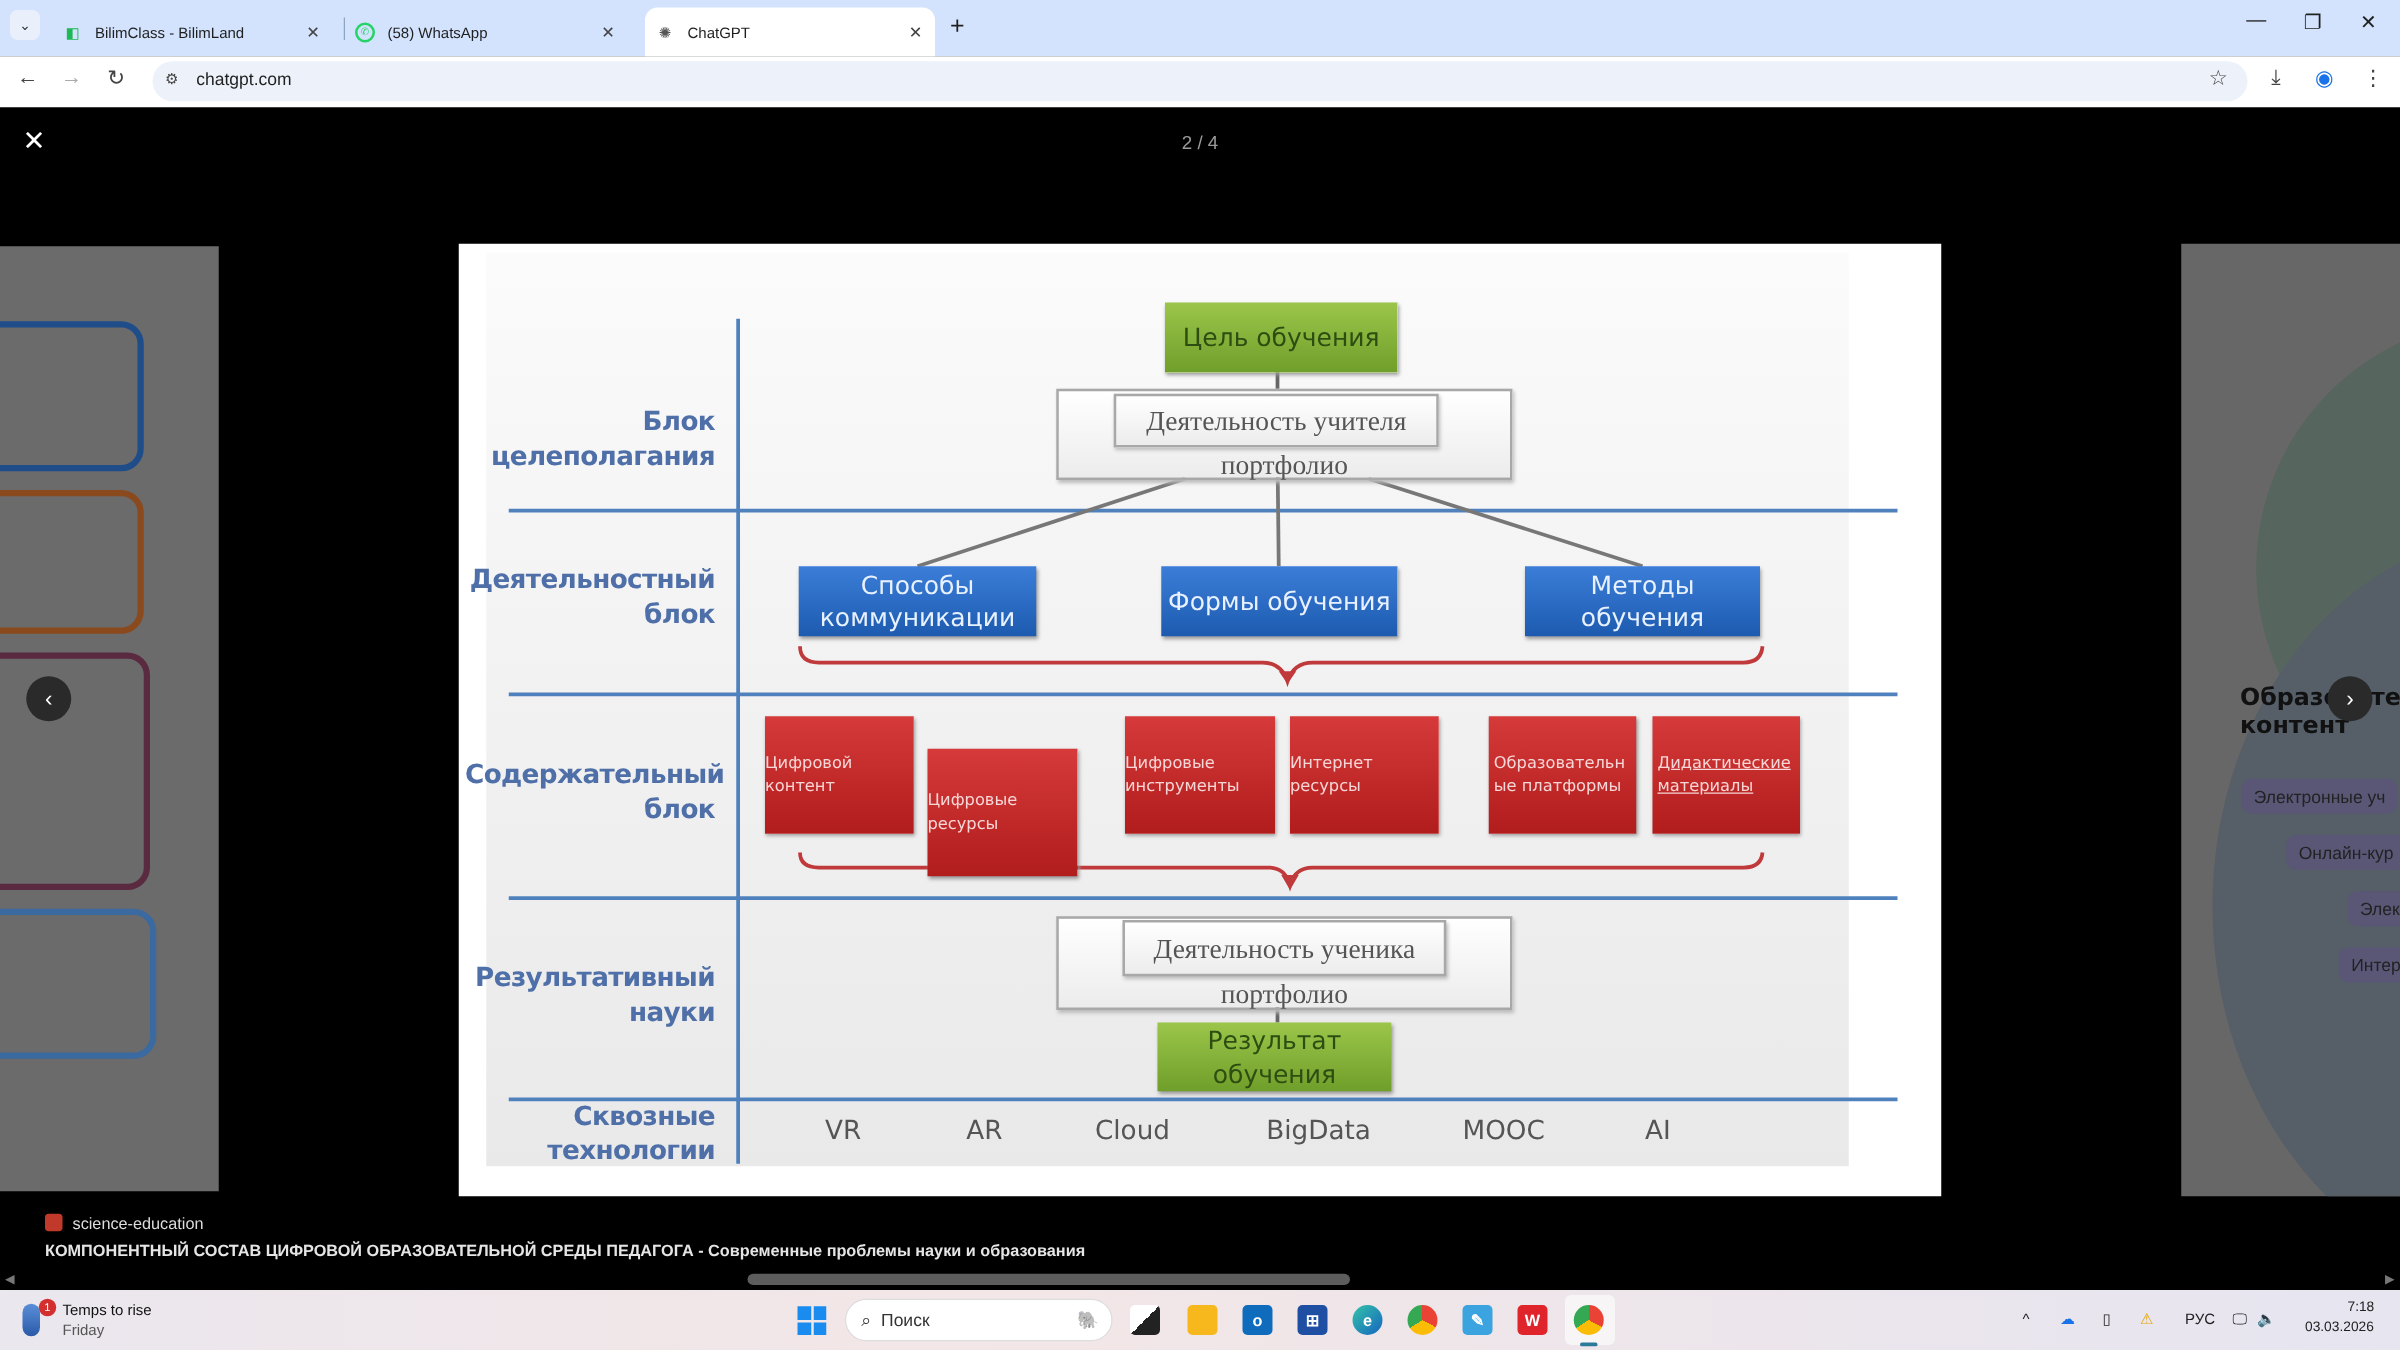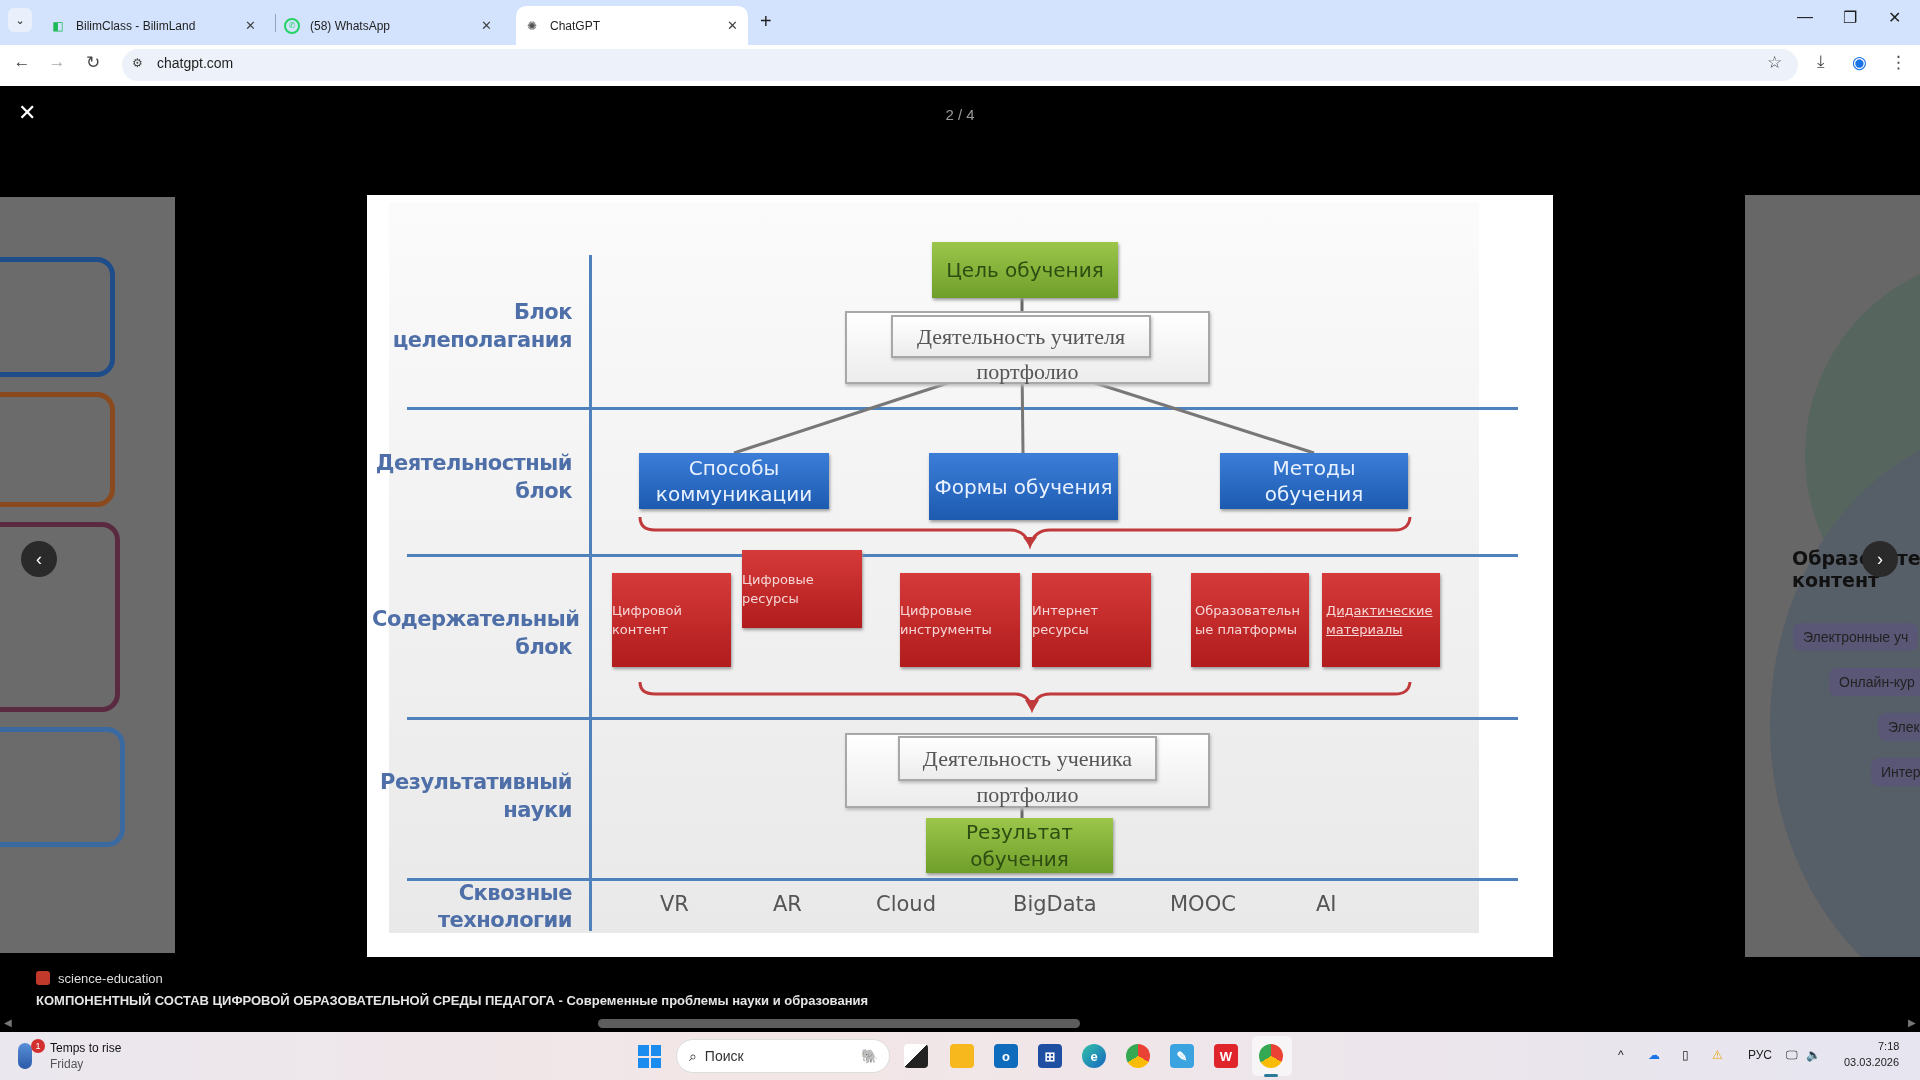--- a/index.html
+++ b/index.html
@@ -121,21 +121,21 @@
 
 <div id="slide" class="abs"></div>
 <div class="abs panel"></div>
 
 <div class="abs vline"></div>
 <div class="abs hline" style="top:407px"></div>
 <div class="abs hline" style="top:554px"></div>
 <div class="abs hline" style="top:717px"></div>
 <div class="abs hline" style="top:878px"></div>
 
-<div class="abs lbl" style="top:298px;width:180px">Блок целеполагания</div>
+<div class="abs lbl" style="top:323px;width:180px">Блок целеполагания</div>
 <div class="abs lbl" style="top:449px;width:200px">Деятельностный блок</div>
 <div class="abs lbl" style="top:605px;width:200px">Содержательный блок</div>
 <div class="abs lbl" style="top:768px;width:200px">Результативный науки</div>
 <div class="abs lbl" style="top:880px;width:160px;line-height:27px">Сквозные технологии</div>
 
 <svg class="abs" style="left:0;top:0;width:1920px;height:1080px;pointer-events:none">
   <line x1="1022" y1="298" x2="1022" y2="311" stroke="#666" stroke-width="3"></line>
   <line x1="948" y1="383" x2="734" y2="453" stroke="#777" stroke-width="3"></line>
   <line x1="1022" y1="365" x2="1023" y2="453" stroke="#777" stroke-width="3"></line>
   <line x1="1095" y1="383" x2="1314" y2="453" stroke="#777" stroke-width="3"></line>
@@ -145,25 +145,25 @@
   <path d="M640 682 Q640 694 655 694 L1015 694 Q1028 694 1032 708 Q1036 694 1050 694 L1395 694 Q1409 694 1410 682" fill="none" stroke="#c0393b" stroke-width="3"></path>
   <path d="M1025 700 L1032 712 L1039 700 Z" fill="#c0393b"></path>
 </svg>
 
 <div class="abs green" style="left:932px;top:242px;width:186px;height:56px">Цель обучения</div>
 <div class="abs wbox" style="left:845px;top:311px;width:365px;height:73px"></div>
 <div class="abs wbox wtext" style="left:891px;top:315px;width:260px;height:43px">Деятельность учителя</div>
 <div class="abs wtext" style="left:845px;top:360px;width:365px;height:24px">портфолио</div>
 
 <div class="abs blue" style="left:639px;top:453px;width:190px;height:56px">Способы коммуникации</div>
-<div class="abs blue" style="left:929px;top:453px;width:189px;height:67px">Формы обучения</div>
+<div class="abs blue" style="left:929px;top:453px;width:189px;height:56px">Формы обучения</div>
 <div class="abs blue" style="left:1220px;top:453px;width:188px;height:56px">Методы обучения</div>
 
 <div class="abs red" style="left:612px;top:573px;width:119px;height:94px">Цифровой контент</div>
-<div class="abs red" style="left:742px;top:550px;width:120px;height:78px">Цифровые ресурсы</div>
+<div class="abs red" style="left:742px;top:599px;width:120px;height:102px">Цифровые ресурсы</div>
 <div class="abs red" style="left:900px;top:573px;width:120px;height:94px">Цифровые инструменты</div>
 <div class="abs red" style="left:1032px;top:573px;width:119px;height:94px">Интернет ресурсы</div>
 <div class="abs red" style="left:1191px;top:573px;width:118px;height:94px;padding:0 4px;word-break:break-all">Образовательные платформы</div>
 <div class="abs red" style="left:1322px;top:573px;width:118px;height:94px;padding:0 4px;text-decoration:underline;word-break:break-all">Дидактические материалы</div>
 
 <div class="abs wbox" style="left:845px;top:733px;width:365px;height:75px"></div>
 <div class="abs wbox wtext" style="left:898px;top:736px;width:259px;height:45px">Деятельность ученика</div>
 <div class="abs wtext" style="left:845px;top:783px;width:365px;height:24px">портфолио</div>
 <div class="abs green" style="left:926px;top:818px;width:187px;height:55px;line-height:27px">Результат обучения</div>
 

